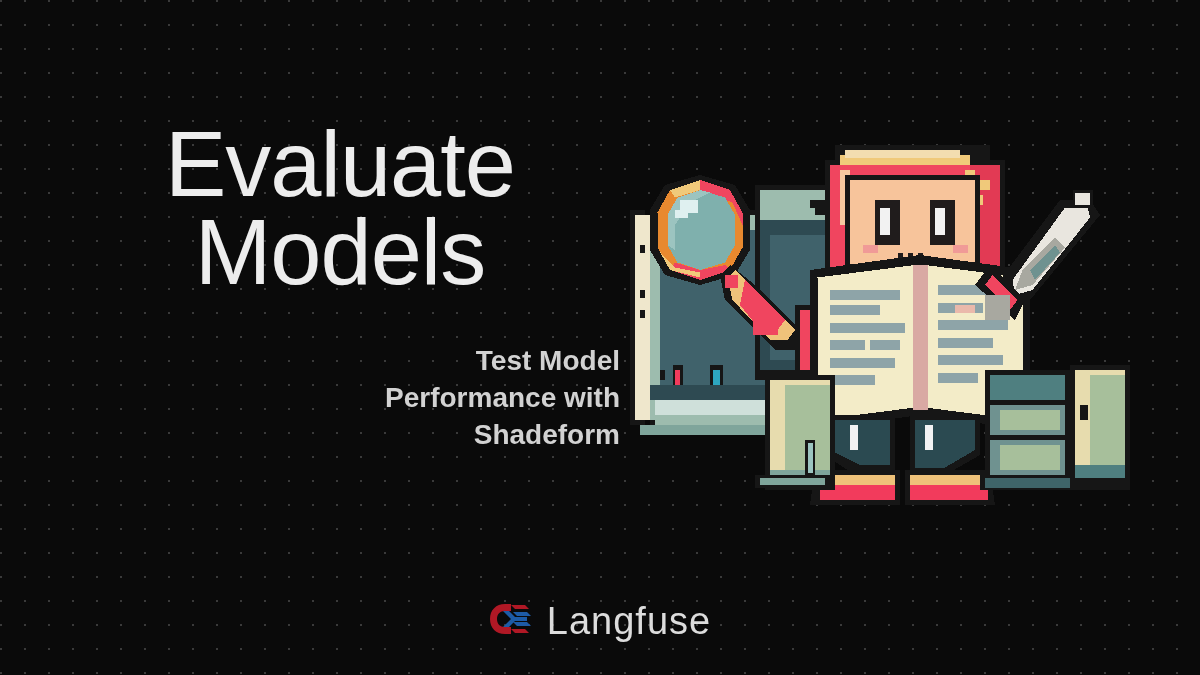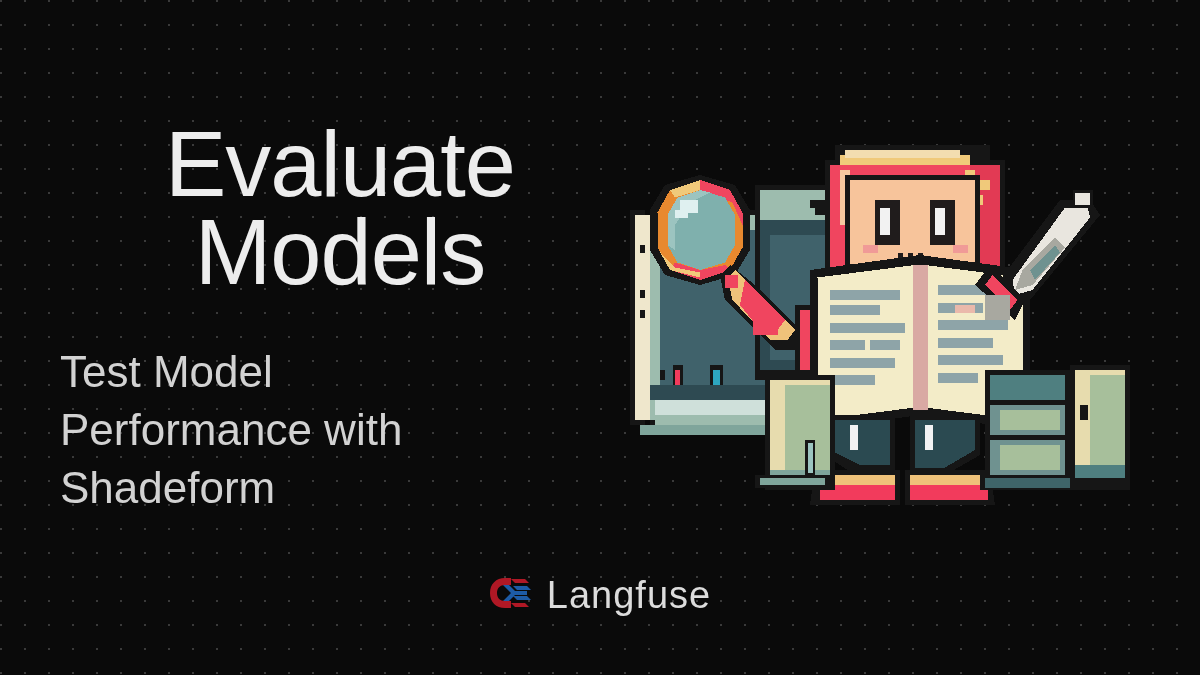--- a/index.html
+++ b/index.html
@@ -39,33 +39,33 @@
     font-size: 92px;
     line-height: 0.96;
     letter-spacing: -1px;
     margin: 0;
     white-space: pre-line;
     text-align: center;
   }
   #subtitle {
     margin: 46px 0 0 0;
     color: #d2d2d2;
-    font-size: 44px;
-    font-weight: 400;
+    font-size: 28px;
+    font-weight: 700;
     line-height: 1.32;
     white-space: pre-line;
-    text-align: left;
+    text-align: right;
   }
 
   
   #logo-row {
     position: absolute;
     left: 0;
     right: 0;
-    top: 576px;
+    top: 602px;
     display: flex;
     align-items: center;
     justify-content: center;
     gap: 16px;
   }
   #logo-mark { display: block; }
   #logo-word {
     color: #dcdcdc;
     font-size: 38px;
     font-weight: 400;

